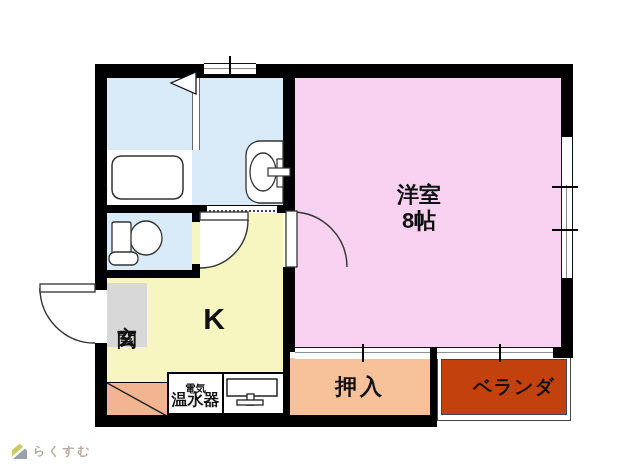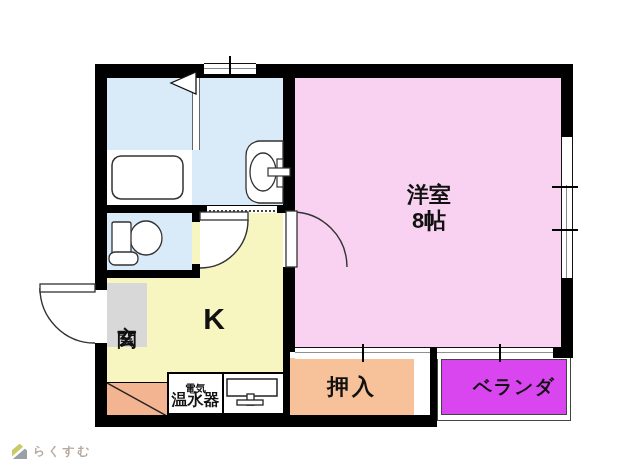--- a/index.html
+++ b/index.html
@@ -31,26 +31,26 @@
   <div class="abs" style="left:192px;top:76px;width:8px;height:74px;background:#fff;border-left:1px solid #666;border-right:1px solid #666;box-sizing:border-box;"></div>
   <div class="abs flexc" style="left: 107px; top: 283px; width: 40px; height: 64px; background: rgb(216, 216, 216);">
      <span class="room-label" style="writing-mode:vertical-rl;font-size:19px;letter-spacing:4px;">玄関</span>
   </div>
   <div class="abs" style="left: 107px; top: 382px; width: 60px; height: 33px; border-top: 1.5px solid rgb(0, 0, 0); box-sizing: border-box; background: rgb(242, 180, 145);">
      <svg width="60" height="33">
         <line x1="0" y1="0" x2="60" y2="33" stroke="#222" stroke-width="1.5"></line>
      </svg>
   </div>
   <div class="abs" style="left: 295px; top: 76px; width: 266px; height: 272px; background: rgb(248, 210, 240);"></div>
-  <div class="abs flexc" style="left: 290px; top: 358px; width: 124px; height: 57px; background: rgb(247, 194, 154);">
+  <div class="abs flexc" style="left: 290px; top: 358px; width: 140px; height: 57px; background: rgb(247, 194, 154);">
      <span class="room-label" style="font-size:22px;letter-spacing:3px;">押入</span>
   </div>
 
   <div class="abs" style="left:437px;top:352px;width:134px;height:69px;border:1px solid #444;box-sizing:border-box;"></div>
-  <div class="abs flexc" style="left: 441px; top: 359px; width: 126px; height: 56px; border: 1px solid rgb(68, 68, 68); box-sizing: border-box; background: #d946ef; padding-left: 20px;">
+  <div class="abs flexc" style="left: 441px; top: 359px; width: 126px; height: 56px; border: 1px solid rgb(68, 68, 68); box-sizing: border-box; background: #c2410c; padding-left: 20px;">
      <span class="room-label" style="font-size:19px;letter-spacing:1px;">ベランダ</span>
   </div>
 
   <div class="winband-h" style="left:295px;top:347px;width:135px;height:11px;">
      <div class="innerline"></div>
   </div>
   <div class="winband-h" style="left:437px;top:347px;width:116px;height:11px;">
      <div class="innerline"></div>
   </div>
   <div class="tick-v" style="left:362px;top:344px;height:18px;"></div>
@@ -135,21 +135,21 @@
       <rect x="286" y="211" width="11" height="56" fill="#fff" stroke="#333" stroke-width="1.3"></rect>
     </g>
 
     <g>
       <rect x="227" y="379" width="50" height="17" fill="#fff" stroke="#222" stroke-width="1.5"></rect>
       <rect x="247" y="394" width="7" height="11" fill="#fff" stroke="#222" stroke-width="1.3"></rect>
       <rect x="237" y="400" width="26" height="5" fill="#fff" stroke="#222" stroke-width="1.3"></rect>
     </g>
   </svg>
 
-  <div class="abs room-label" style="left:374px;top:182px;width:110px;text-align:center;font-size:22px;line-height:26px;">
+  <div class="abs room-label" style="left:364px;top:182px;width:110px;text-align:center;font-size:22px;line-height:26px;">
      <span>洋室</span><br>
      <span>8帖</span>
   </div>
   <div class="abs room-label" style="left:194px;top:302px;width:40px;text-align:center;font-size:30px;">K</div>
 
   <div id="logo">
      <svg width="17" height="17" viewBox="0 0 17 17">
         <polygon points="1,7.5 8.5,1 16,7.5 16,16 1,16" fill="#9aa0a6"></polygon>
         <polygon points="1,7.5 8.5,1 13.5,5.2 1,13.5" fill="#c8cc63"></polygon>
         <line x1="0.5" y1="15.5" x2="15" y2="3" stroke="#fff" stroke-width="2.4"></line>

